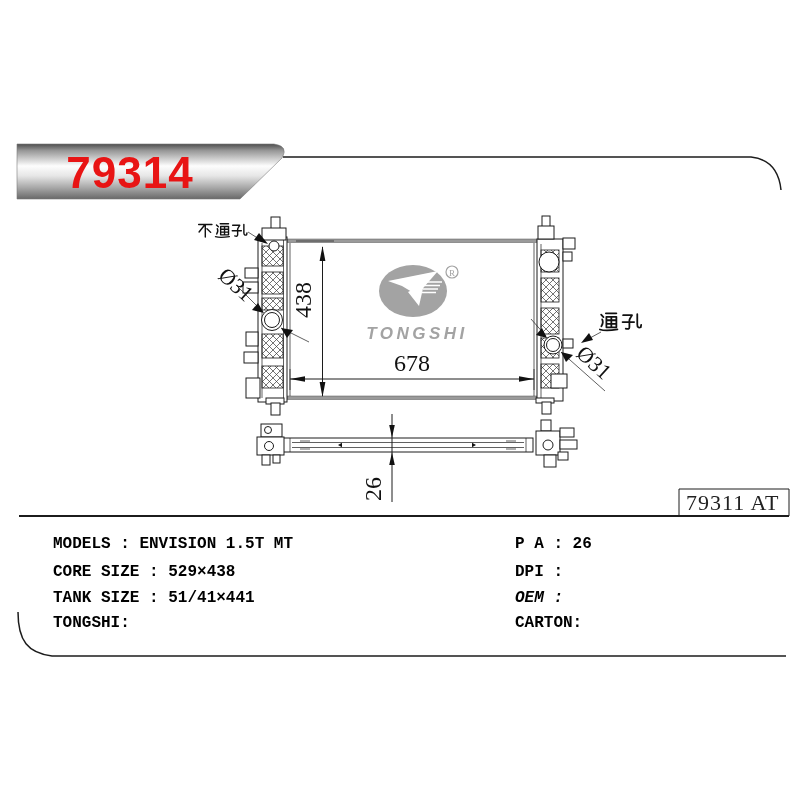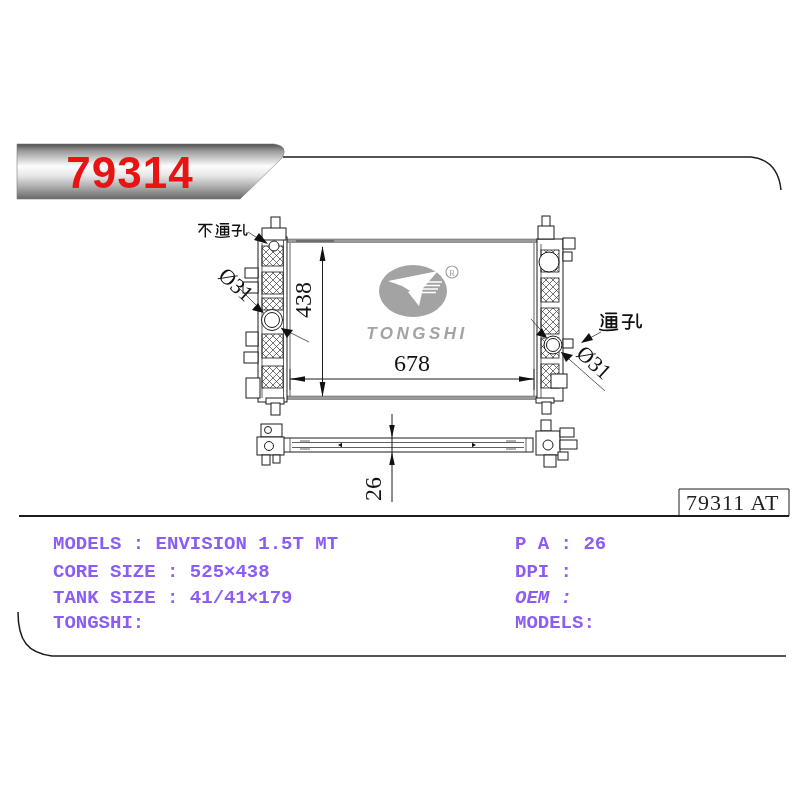--- a/index.html
+++ b/index.html
@@ -20,21 +20,21 @@
   .cjk{stroke:#111;stroke-width:1.7;fill:none;stroke-linecap:round;stroke-linejoin:round;}
   .bannertxt{font-family:"Liberation Sans",sans-serif;font-size:44px;font-weight:600;letter-spacing:1px;}
   .logoellipse{fill:#a3a3a3;}
   .logowhite{fill:#ffffff;stroke:none;}
   .logoline{stroke:#ffffff;stroke-width:1.7;fill:none;}
   .logotxt{font-family:"Liberation Sans",sans-serif;font-style:italic;font-weight:bold;
            font-size:17px;letter-spacing:3.5px;fill:#a3a3a3;}
   .regtxt{font-family:"Liberation Serif",serif;font-size:9px;fill:#a3a3a3;}
   
   .specrow{position:absolute;font-family:"Liberation Mono","DejaVu Sans Mono",monospace;
-           font-size:19px;font-weight:600;color:#8b5cf6;line-height:24px;white-space:pre;}
+           font-size:16px;font-weight:600;color:#000000;line-height:24px;white-space:pre;}
 </style>
 </head>
 <body>
 
 <div id="sheet">
 
 <svg width="800" height="800" viewBox="0 0 800 800">
   <defs>
     <pattern id="xh" width="7" height="7" patternUnits="userSpaceOnUse">
       <path d="M0 0 L7 7 M7 0 L0 7" stroke="#3a3a3a" stroke-width="0.7" fill="none"></path>
@@ -231,22 +231,22 @@
   <g>
     <line class="ln" x1="392" y1="414" x2="392" y2="502"></line>
     <polygon class="blk" points="392,437.5 389.2,425 394.8,425"></polygon>
     <polygon class="blk" points="392,452.5 389.2,465 394.8,465"></polygon>
     <text class="dimtxt" text-anchor="middle" transform="translate(381,489) rotate(-90)">26</text>
   </g>
 </svg>
 
   <div>
     <div class="specrow" style="left:53px;top:532px;">MODELS : ENVISION 1.5T MT</div>
-    <div class="specrow" style="left:53px;top:560px;">CORE SIZE : 525×438</div>
-    <div class="specrow" style="left:53px;top:586px;">TANK SIZE : 41/41×179</div>
+    <div class="specrow" style="left:53px;top:560px;">CORE SIZE : 529×438</div>
+    <div class="specrow" style="left:53px;top:586px;">TANK SIZE : 51/41×441</div>
     <div class="specrow" style="left:53px;top:611px;">TONGSHI:</div>
     <div class="specrow" style="left:515px;top:532px;font-family:Liberation Mono, monospace;">P A : 26</div>
     <div class="specrow" style="left:515px;top:560px;font-family:Liberation Mono, monospace;">DPI :</div>
     <div class="specrow" style="left:515px;top:586px;font-style:italic;">OEM :</div>
-    <div class="specrow" style="left:515px;top:611px;">MODELS:</div>
+    <div class="specrow" style="left:515px;top:611px;">CARTON:</div>
   </div>
 
 </div>
 
 </body></html>

